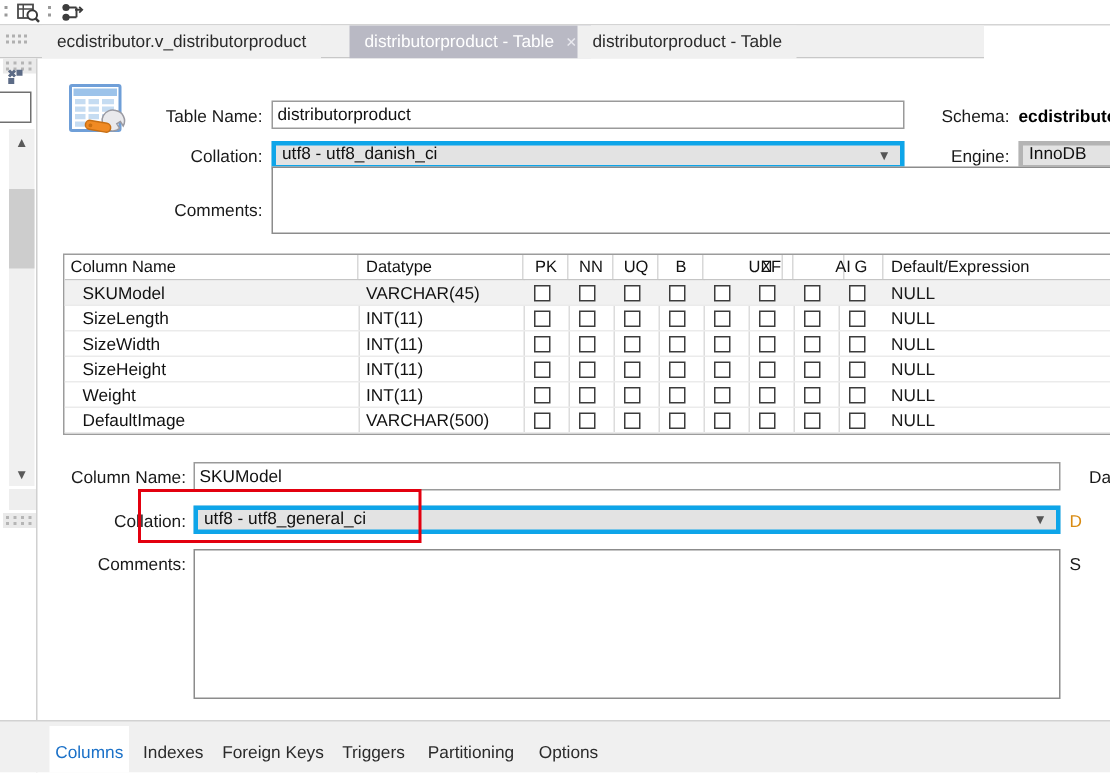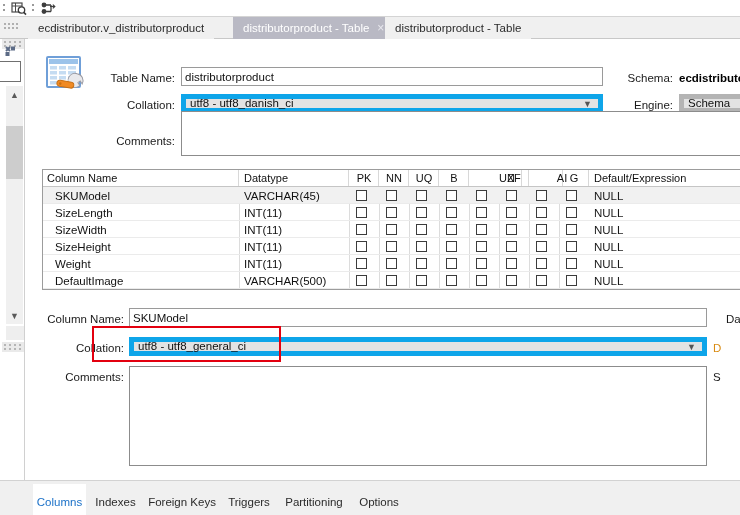--- a/index.html
+++ b/index.html
@@ -36,21 +36,21 @@
   .tb-icon {
     position: absolute; top: 1px;
     width: 16px; height: 15px;
     color: #4a4a4a;
   }
   .tb-icon svg { display: block; }
 
   
   .tabbar {
     position: absolute; left: 0; top: 17px;
-    width: 740px; height: 22px;
+    width: 656px; height: 22px;
     background: #f0f0f0;
     border-bottom: 1px solid #c8c8c8;
   }
   .tabbar .grip-dots {
     position: absolute; left: 4px; top: 6px;
     width: 16px; height: 10px;
   }
   .tabbar .grip-dots i {
     position: absolute; width: 2px; height: 2px; background: #b0b0b0;
   }
@@ -149,21 +149,21 @@
     font-family: "Liberation Sans", sans-serif;
     font-size: 11.5px;
     color: #111111;
     padding: 0 3px;
     line-height: 17px;
     outline: none;
   }
   .combo {
     position: absolute;
     background: #e3e3e3;
-    border: 5px solid #0ea5e9;
+    border: 3px solid #0ea5e9;
     font-size: 11.5px;
     color: #111111;
     padding: 0 4px;
     display: flex; align-items: center;
     line-height: 1;
   }
   .combo .caret {
     position: absolute; right: 6px; top: 50%;
     transform: translateY(-50%);
     font-size: 9px; color: #555555;
@@ -401,21 +401,21 @@
     <div class="boldval" style="left:654px; top:33px;">ecdistributor</div>
 
     <div class="lbl" style="left:85px; top:60px; width:65px;">Collation:</div>
     <div class="combo" style="left:156px; top:55px; width:422px; height:19px;">
       <span>utf8 - utf8_danish_ci</span>
       <span class="caret">▼</span>
     </div>
 
     <div class="lbl" style="left:592px; top:60px; width:56px;">Engine:</div>
     <div class="combo" style="left:654px; top:55px; width:100px; height:19px; border-color:#b4b4b4;">
-      <span>Schema</span>
+      <span>InnoDB</span>
     </div>
 
     <div class="lbl" style="left:85px; top:96px; width:65px;">Comments:</div>
     <div class="areabox" style="left:156px; top:72px; width:578px; height:45px;"></div>
 
     <div class="grid">
 
       <div class="vline" style="left:196px;"></div>
       <div class="vline" style="left:306px;"></div>
       <div class="vline" style="left:336px;"></div>

